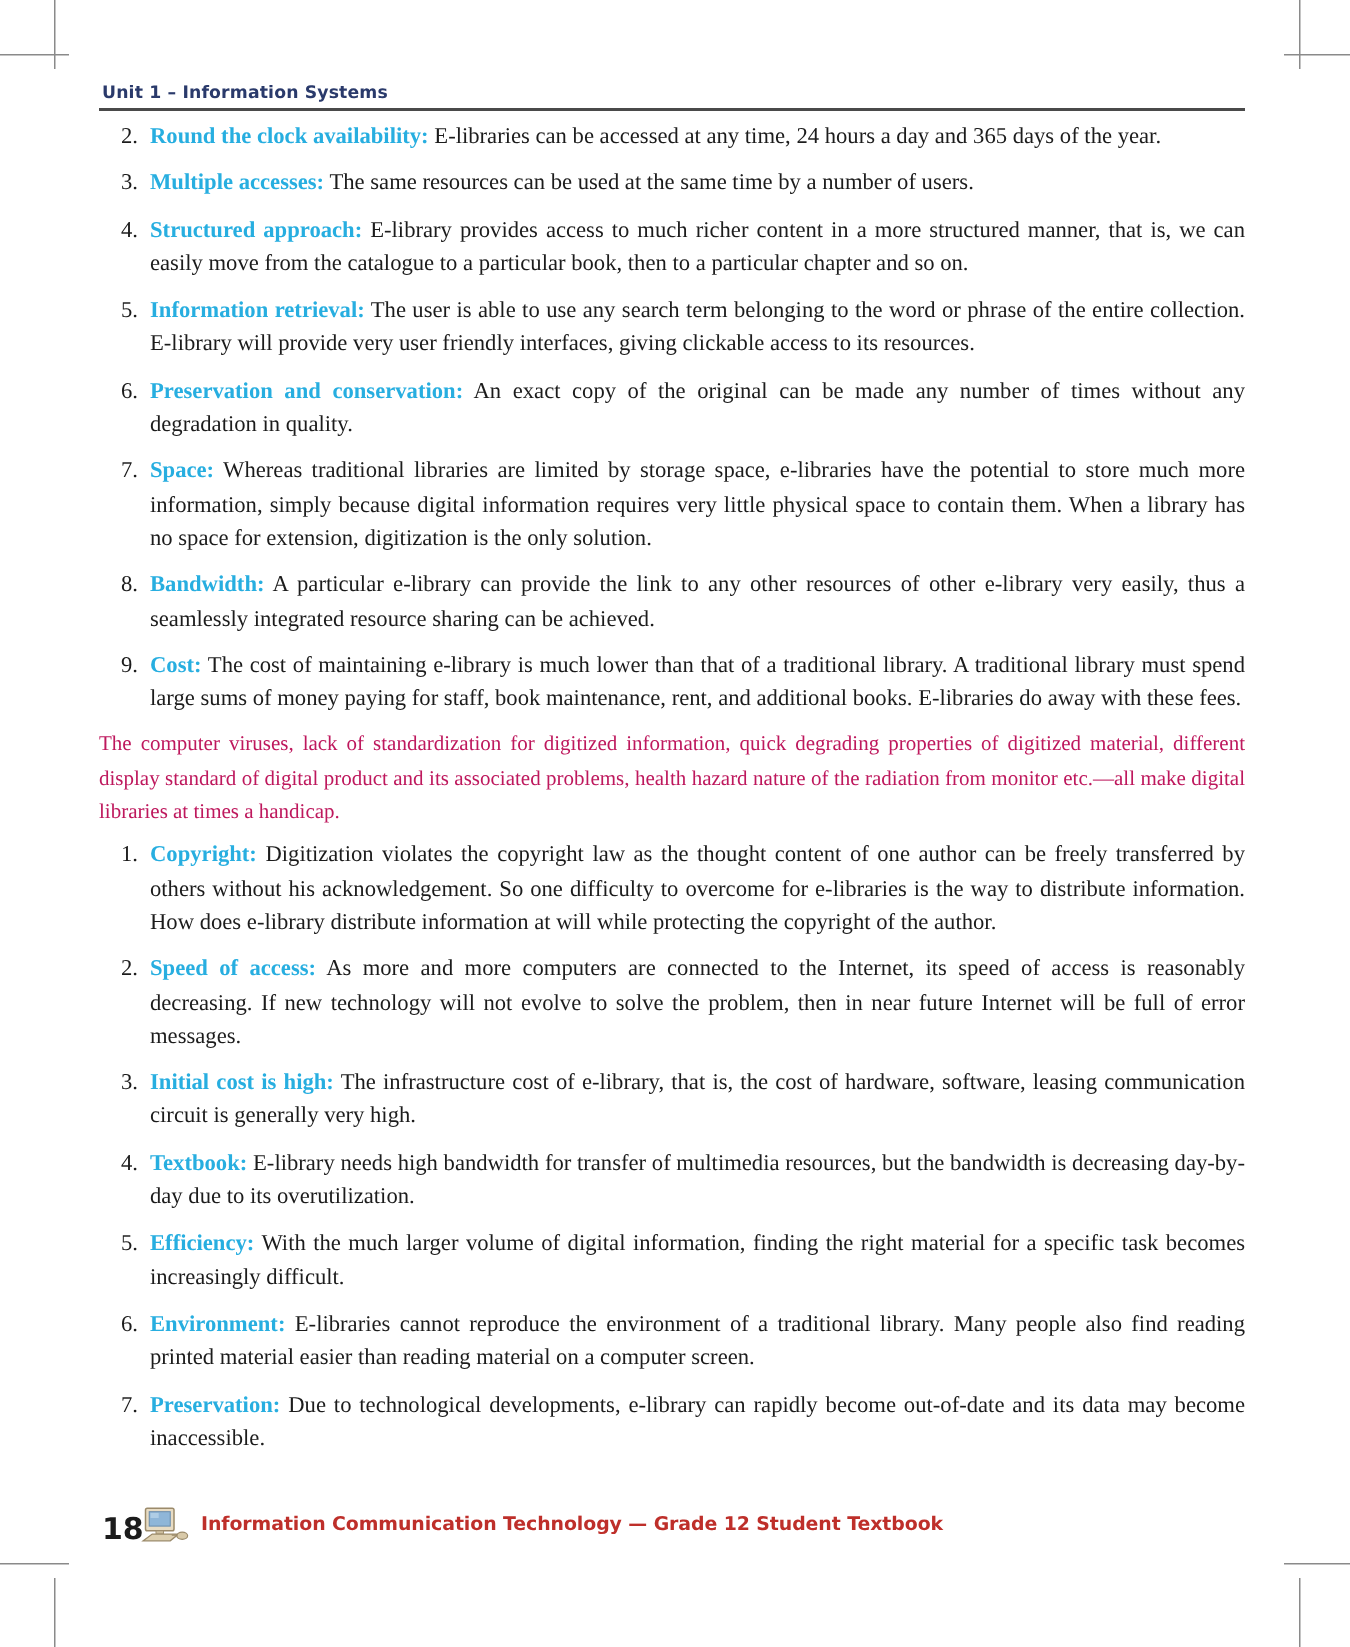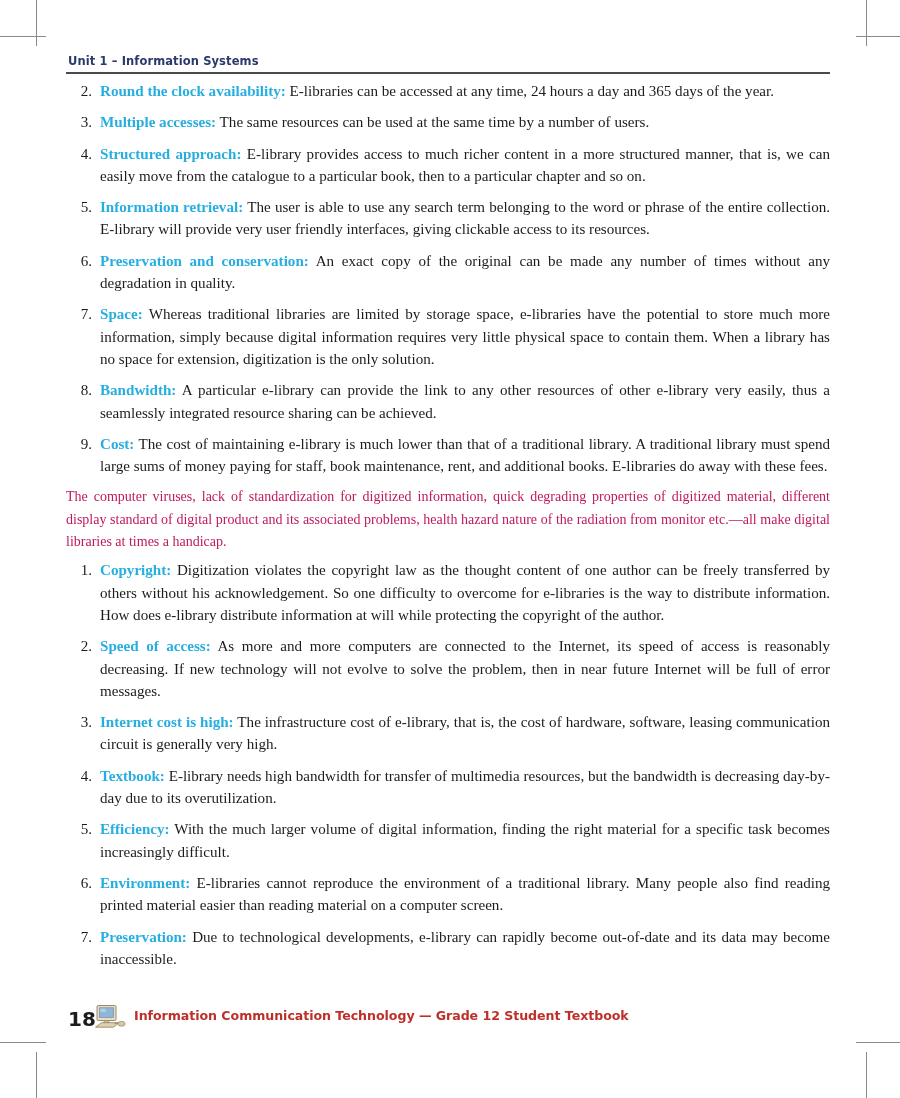--- a/index.html
+++ b/index.html
@@ -226,21 +226,21 @@
       <li>
         <span class="marker">1.</span>
         <span class="term">Copyright:</span><span class="term-tail"> Digitization violates the copyright law as the thought content of one author can be freely transferred by others without his acknowledgement. So one difficulty to overcome for e-libraries is the way to distribute information. How does e-library distribute information at will while protecting the copyright of the author.</span>
       </li>
       <li>
         <span class="marker">2.</span>
         <span class="term">Speed of access:</span><span class="term-tail"> As more and more computers are connected to the Internet, its speed of access is reasonably decreasing. If new technology will not evolve to solve the problem, then in near future Internet will be full of error messages.</span>
       </li>
       <li>
         <span class="marker">3.</span>
-        <span class="term">Internet cost is high:</span><span class="term-tail"> The infrastructure cost of e-library, that is, the cost of hardware, software, leasing communication circuit is generally very high.</span>
+        <span class="term">Initial cost is high:</span><span class="term-tail"> The infrastructure cost of e-library, that is, the cost of hardware, software, leasing communication circuit is generally very high.</span>
       </li>
       <li>
         <span class="marker">4.</span>
         <span class="term">Textbook:</span><span class="term-tail"> E-library needs high bandwidth for transfer of multimedia resources, but the bandwidth is decreasing day-by-day due to its overutilization.</span>
       </li>
       <li>
         <span class="marker">5.</span>
         <span class="term">Efficiency:</span><span class="term-tail"> With the much larger volume of digital information, finding the right material for a specific task becomes increasingly difficult.</span>
       </li>
       <li>

